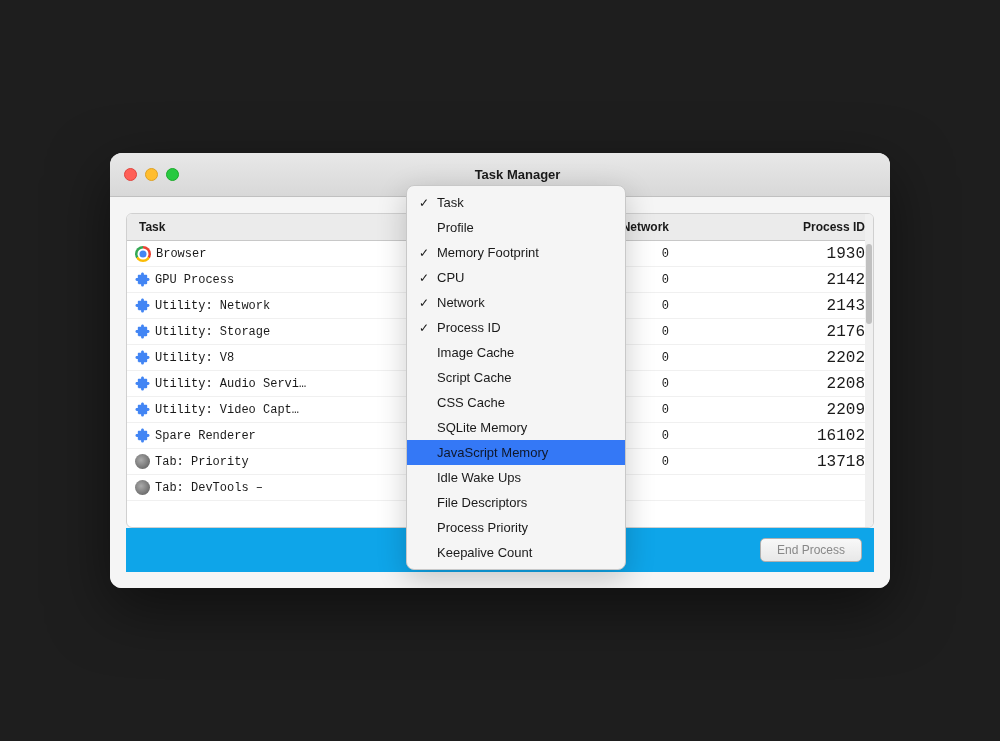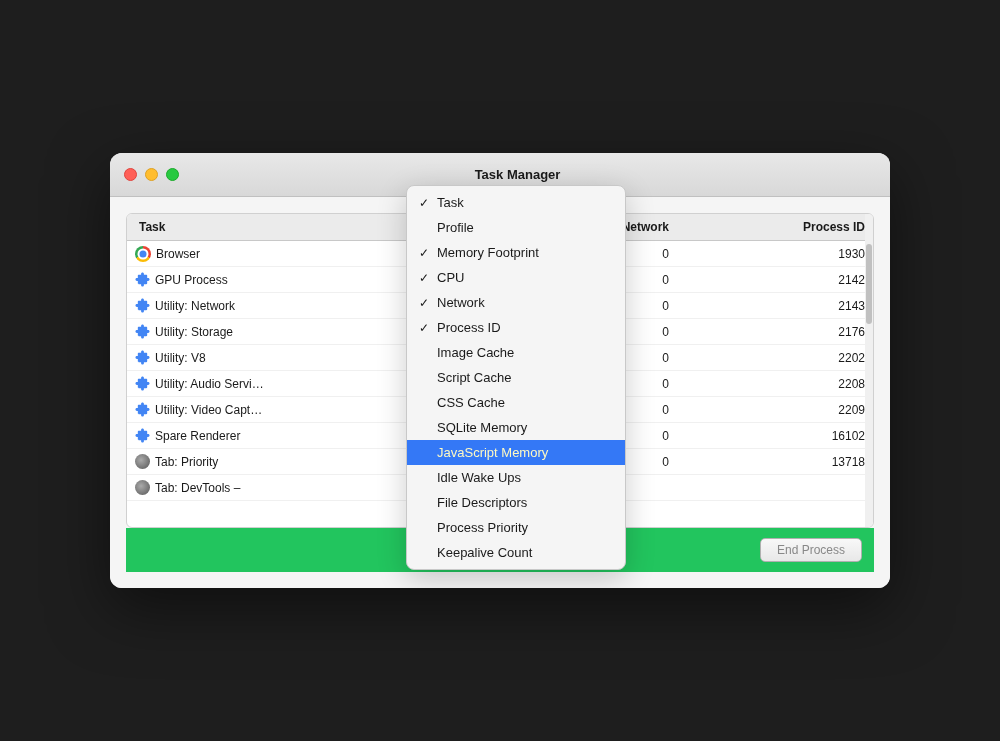--- a/index.html
+++ b/index.html
@@ -121,20 +121,21 @@
       font-weight: 600;
       color: #1a1a1a;
       text-align: right;
     }
 
     .table-row {
       display: flex;
       align-items: center;
       border-bottom: 1px solid #f0f0f0;
       height: 26px;
+      font-family: Liberation Mono, monospace;
     }
 
     .table-row:last-child { border-bottom: none; flex-direction: column; }
 
     .row-task {
       flex: 0 0 210px;
       padding: 0 8px;
       display: flex;
       align-items: center;
       gap: 5px;
@@ -164,21 +165,21 @@
       flex: 0 0 90px;
       padding: 0 8px;
       font-size: 12px;
       color: #1a1a1a;
       text-align: right;
     }
 
     .row-pid {
       flex: 1;
       padding: 0 8px;
-      font-size: 12px;
+      font-size: 16px;
       color: #1a1a1a;
       text-align: right;
     }
 
     
     .icon-chrome {
       width: 16px;
       height: 16px;
       border-radius: 50%;
       background: conic-gradient(#ea4335 0deg 120deg, #fbbc05 120deg 240deg, #34a853 240deg 360deg);
@@ -234,21 +235,21 @@
       border-radius: 3px;
       margin: 2px auto;
       margin-top: 30px;
     }
 
     
     .bottom-bar {
       display: flex;
       justify-content: flex-end;
       padding: 10px 12px;
-      background: #22c55e;
+      background: #0ea5e9;
     }
 
     .end-process-btn {
       background: linear-gradient(to bottom, #f8f8f8, #e8e8e8);
       border: 1px solid #b0b0b0;
       border-radius: 5px;
       padding: 4px 16px;
       font-size: 12px;
       color: #888;
       cursor: not-allowed;
@@ -273,21 +274,21 @@
       align-items: center;
       padding: 5px 14px 5px 10px;
       font-size: 13px;
       color: #1a1a1a;
       cursor: pointer;
       gap: 6px;
     }
 
     .menu-item.selected {
       background: #3478f6;
-      color: #fef9c3;
+      color: #0f172a;
     }
 
     .menu-item .checkmark {
       width: 14px;
       text-align: center;
       font-size: 12px;
     }
 
     .menu-item .label {
       flex: 1;

